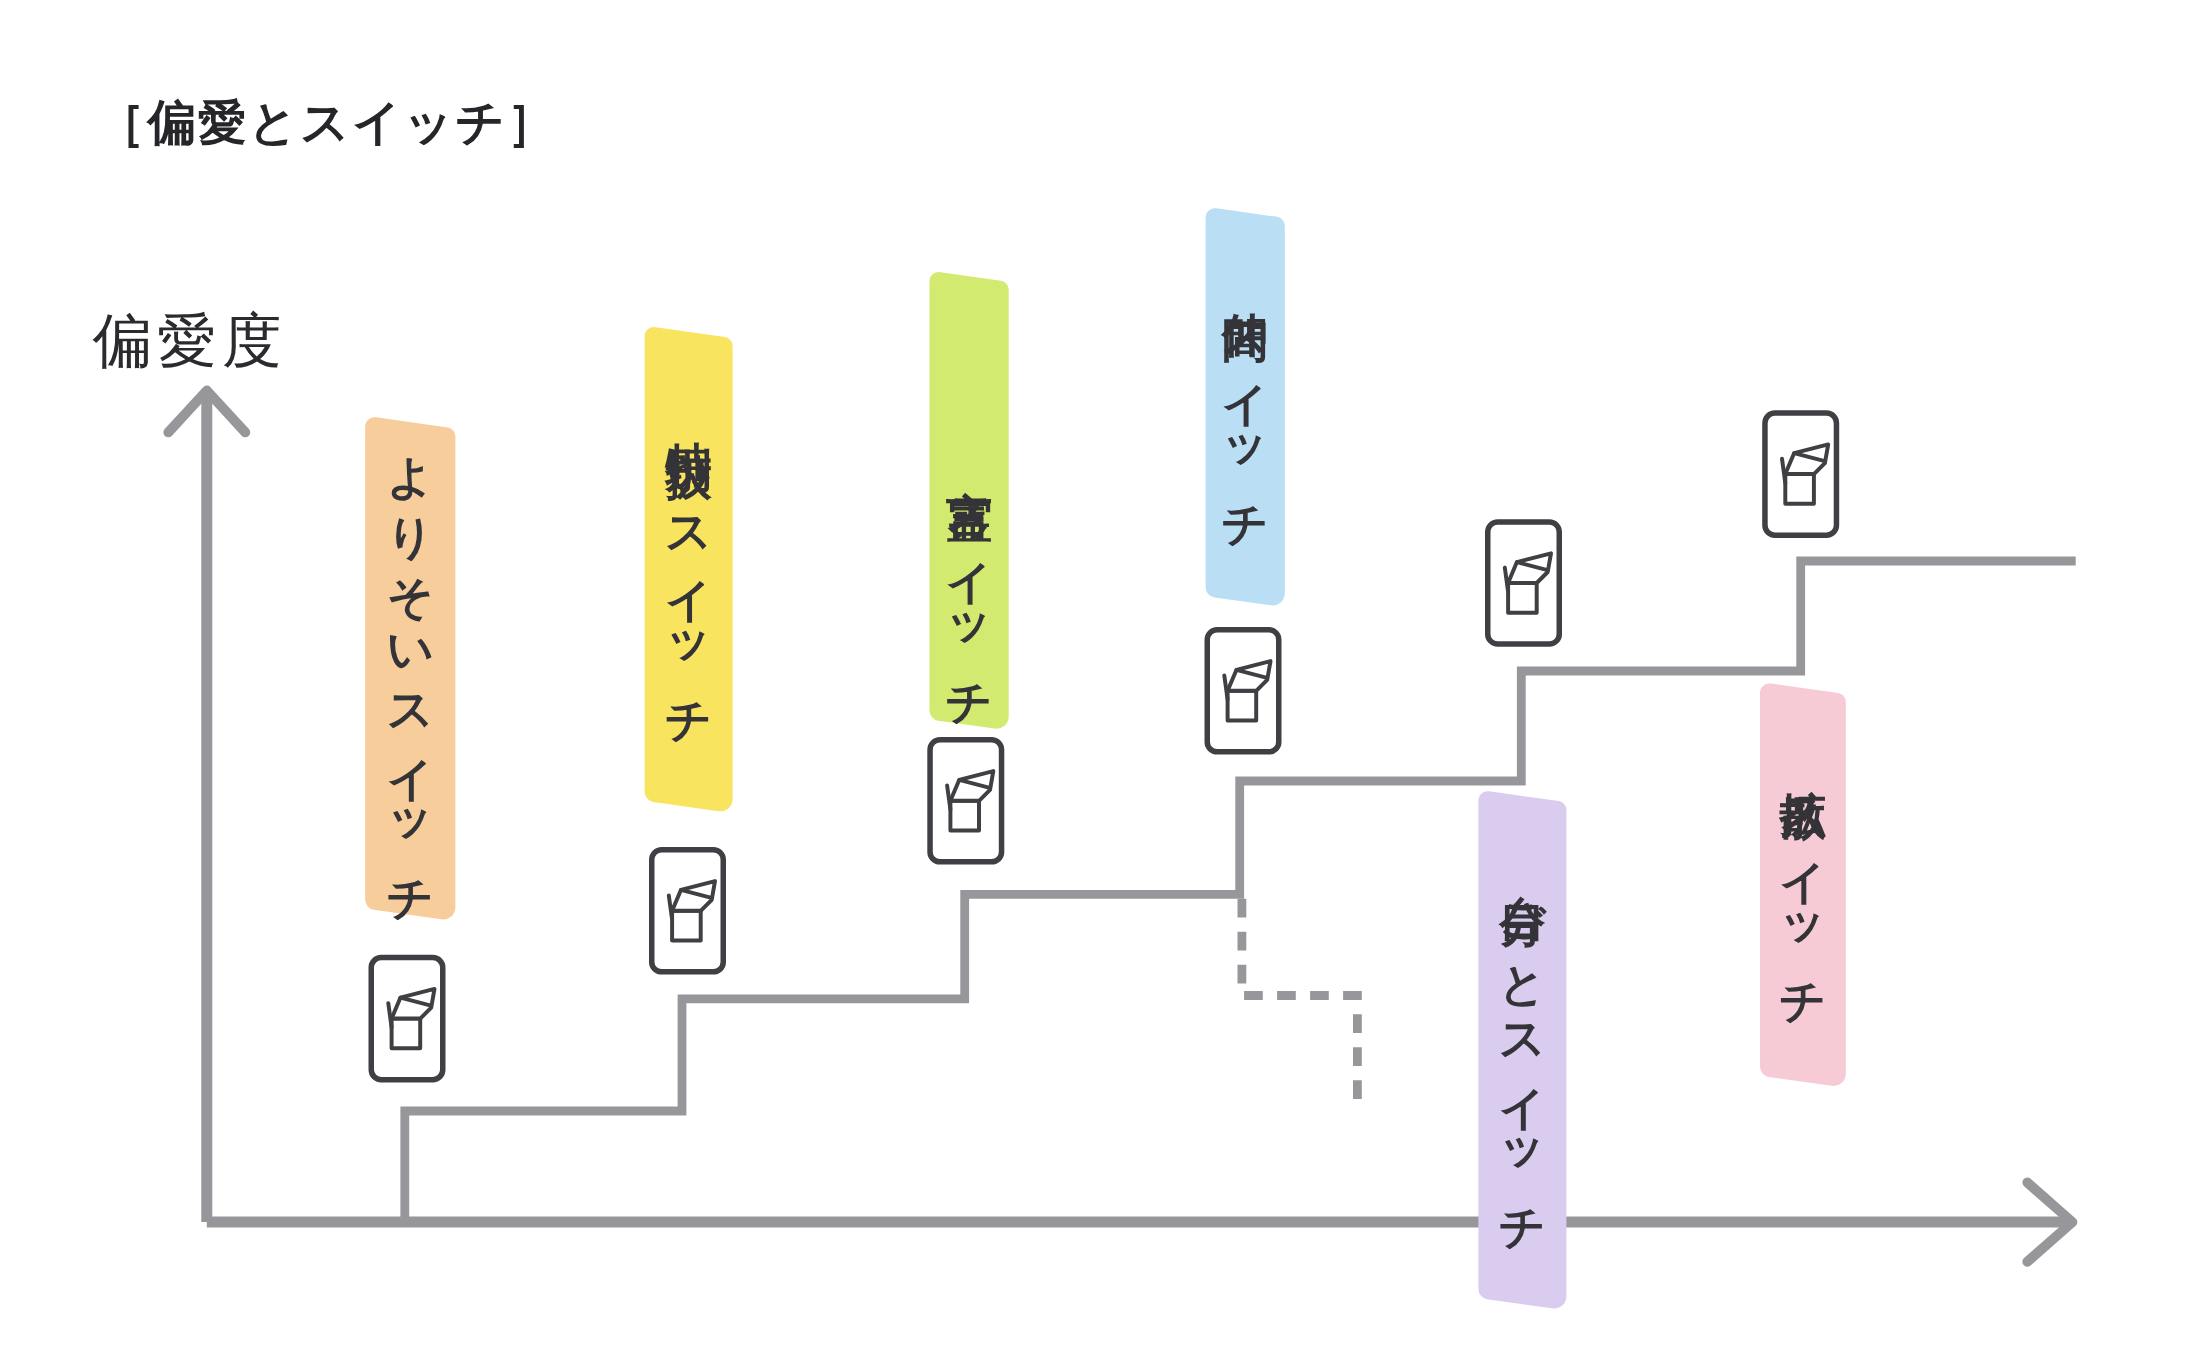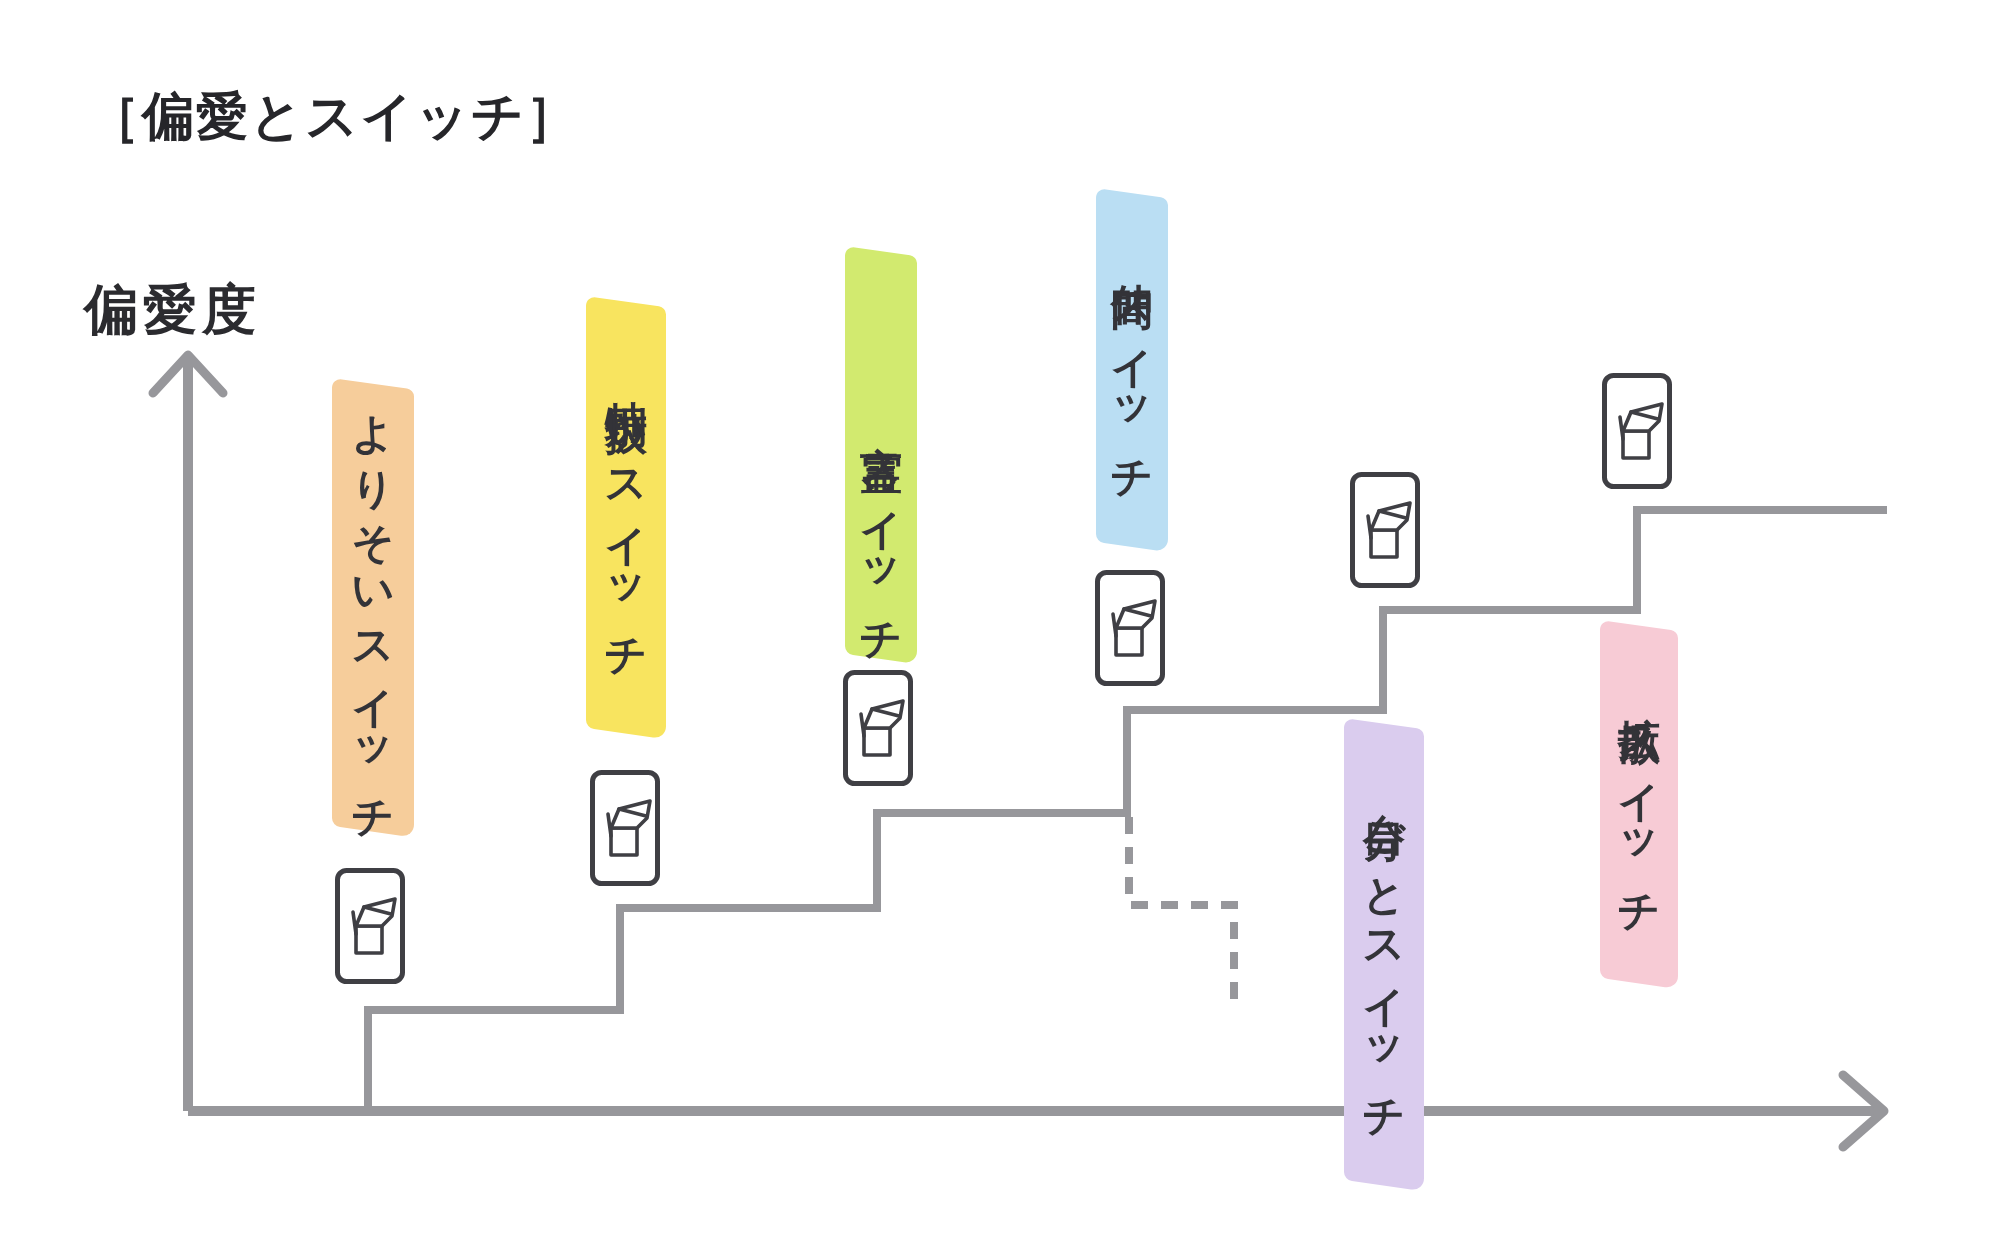--- a/index.html
+++ b/index.html
@@ -2,25 +2,25 @@
 <html><head>
 <meta charset="utf-8">
 <style>
   html,body{margin:0;padding:0;background:#ffffff;}
   .stage{
     position:relative;width:2000px;height:1234px;background:#ffffff;overflow:hidden;
     font-family:"DejaVu Sans","Liberation Sans",sans-serif;
   }
   .title{
     position:absolute;left:88px;top:82px;
-    font-size:52px;font-weight:700;color:#26262a;letter-spacing:2px;white-space:nowrap;
+    font-size:44px;font-weight:700;color:#26262a;letter-spacing:2px;white-space:nowrap;
   }
   .ylabel{
     position:absolute;left:84px;top:274px;
-    font-size:54px;font-weight:700;color:#2b2b2f;letter-spacing:5px;white-space:nowrap;
+    font-size:54px;font-weight:400;color:#2b2b2f;letter-spacing:5px;white-space:nowrap;
   }
   svg.lines{position:absolute;left:0;top:0;width:2000px;height:1234px;}
   svg.lines polyline{fill:none;stroke:#97979b;stroke-width:8;}
   svg.lines .axis{stroke-width:10;}
   svg.lines .arrowhead{stroke-width:9;stroke-linecap:round;stroke-linejoin:round;}
   svg.lines .step{stroke-linejoin:miter;}
   svg.lines .dashed{stroke-dasharray:17 13;}
   
   .band{
     position:absolute;display:flex;align-items:center;justify-content:center;

